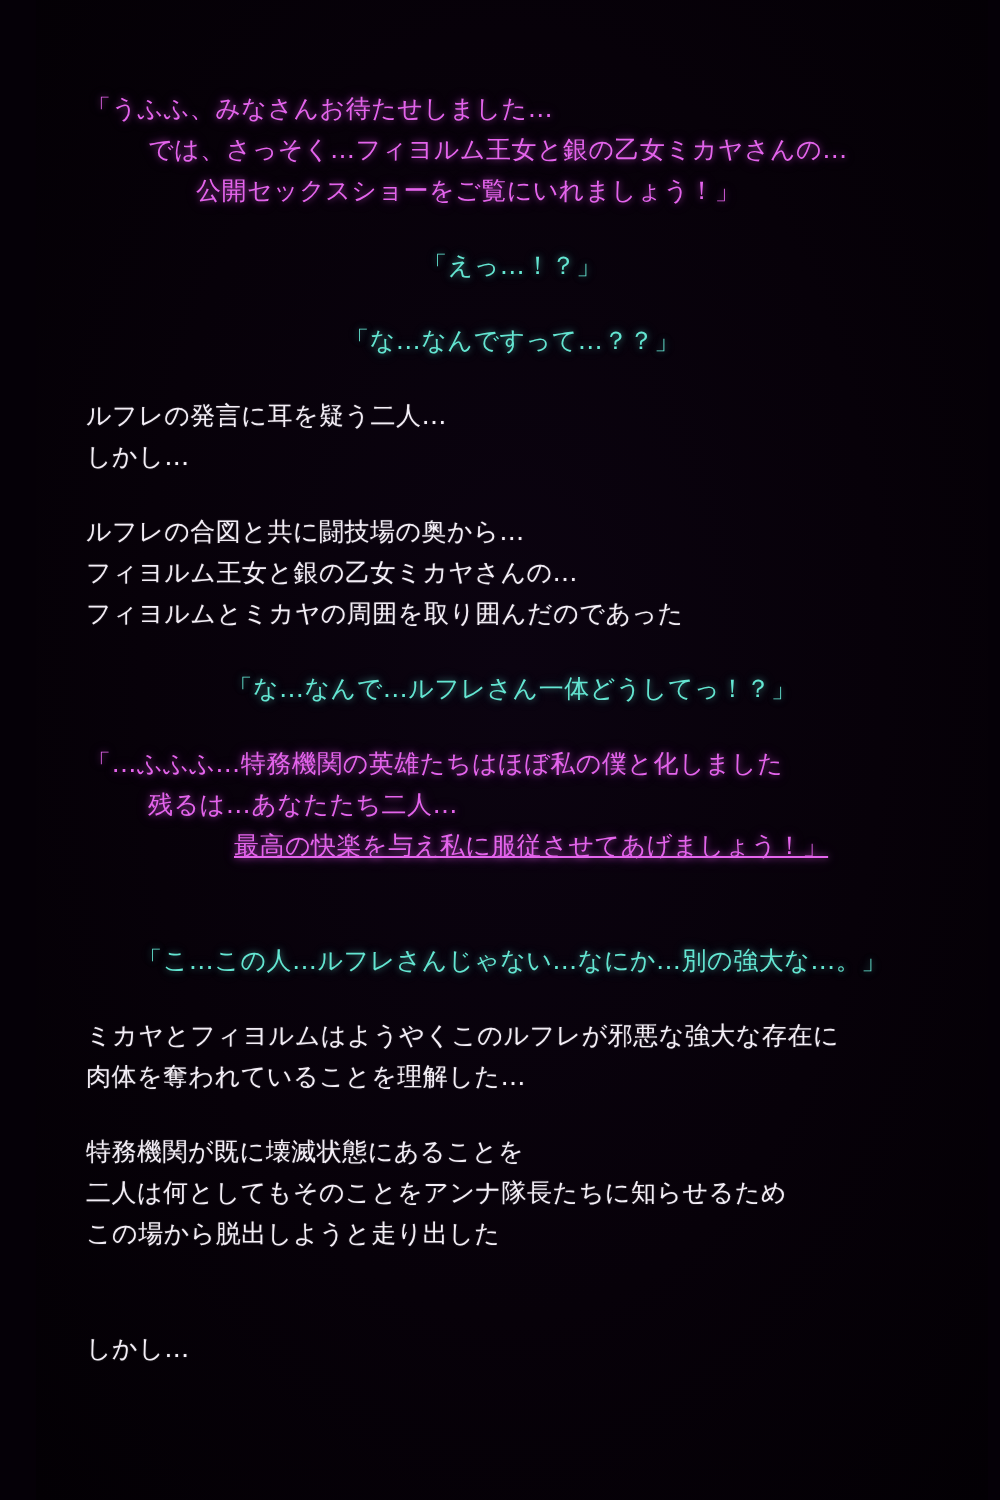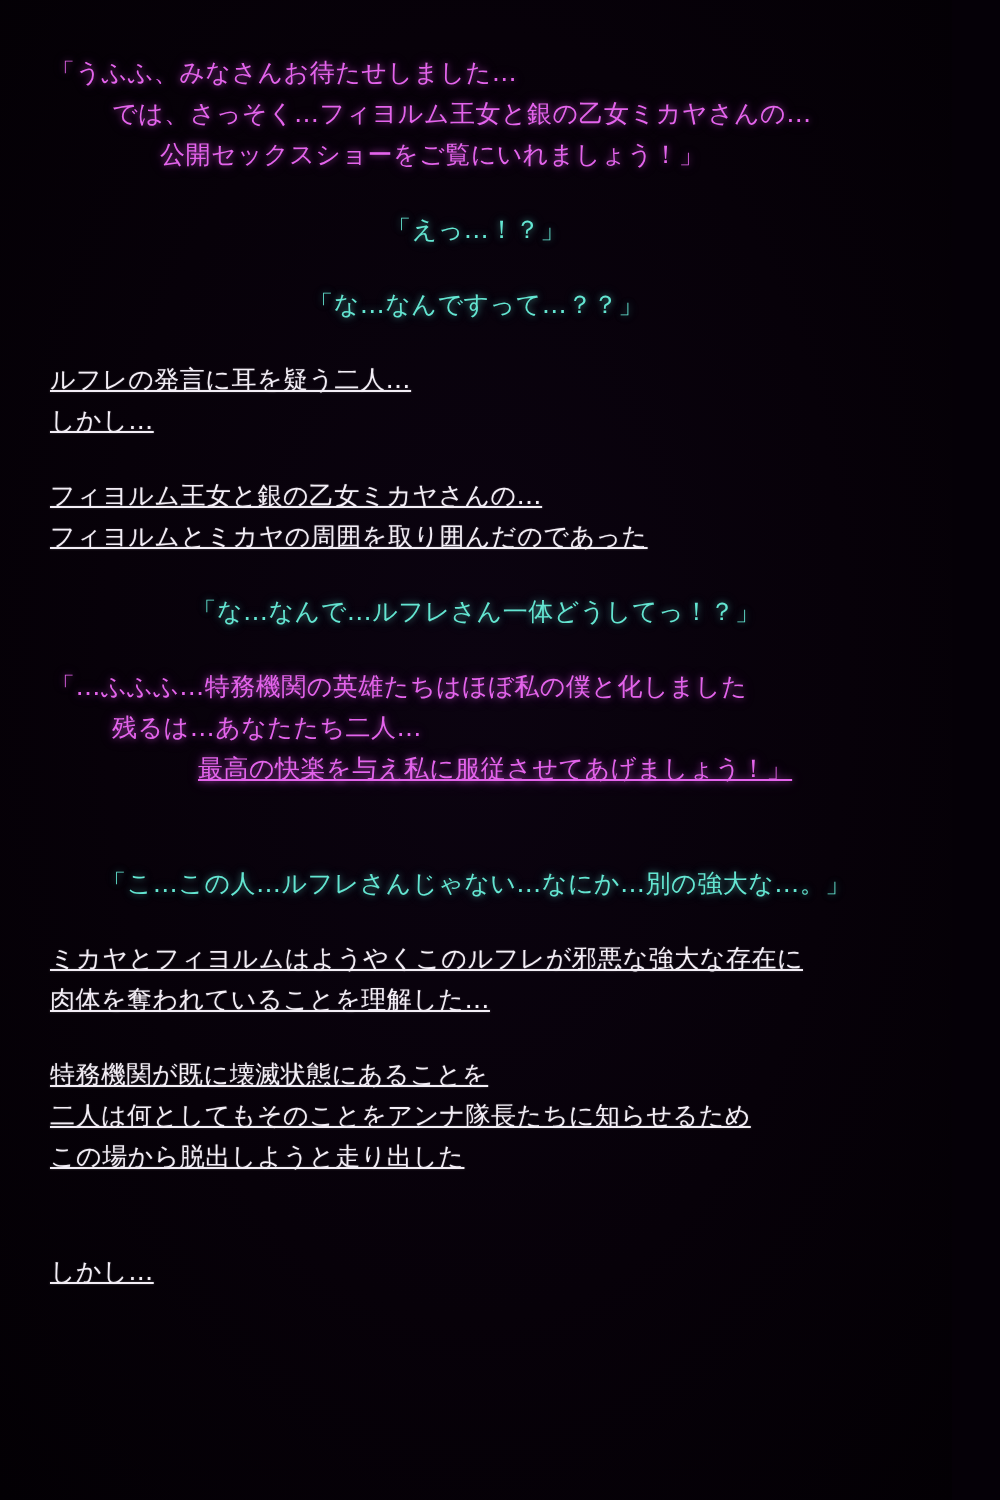--- a/index.html
+++ b/index.html
@@ -12,36 +12,36 @@
     height: 1500px;
     overflow: hidden;
     font-family: "DejaVu Sans", "Liberation Sans", sans-serif;
   }
   #page {
     position: relative;
     width: 952px;
     height: 1500px;
     background: radial-gradient(ellipse at 50% 45%, #0b0310 0%, #070109 55%, #030004 100%);
     box-sizing: border-box;
-    padding: 52px 50px 0 50px;
+    padding: 88px 50px 0 50px;
+    margin-left: 36px;
   }
   .block {
     margin: 0 0 0 0;
   }
   .line {
     font-size: 25px;
     line-height: 41px;
     white-space: pre-wrap;
     letter-spacing: 0.5px;
     font-weight: 500;
   }
   .narr {
     color: #f3eef6;
     text-shadow: 0 0 2px rgba(255,255,255,0.25);
-    text-decoration: underline;
   }
   .magenta {
     color: #e464ec;
     text-shadow: 0 0 6px rgba(228,100,236,0.55), 0 0 14px rgba(200,60,220,0.35);
   }
   .cyan {
     color: #64e6d2;
     text-shadow: 0 0 6px rgba(100,230,210,0.5), 0 0 14px rgba(60,200,190,0.3);
     text-align: center;
   }
@@ -77,20 +77,21 @@
   <div class="gap-md"></div>
 
   <div class="block">
     <div class="line narr">ルフレの発言に耳を疑う二人…</div>
     <div class="line narr">しかし…</div>
   </div>
 
   <div class="gap-md"></div>
 
   <div class="block">
+    <div class="line narr">ルフレの合図と共に闘技場の奥から…</div>
     <div class="line narr">フィヨルム王女と銀の乙女ミカヤさんの…</div>
     <div class="line narr">フィヨルムとミカヤの周囲を取り囲んだのであった</div>
   </div>
 
   <div class="gap-md"></div>
 
   <div class="block">
     <div class="line cyan">「な…なんで…ルフレさん一体どうしてっ！？」</div>
   </div>
 

